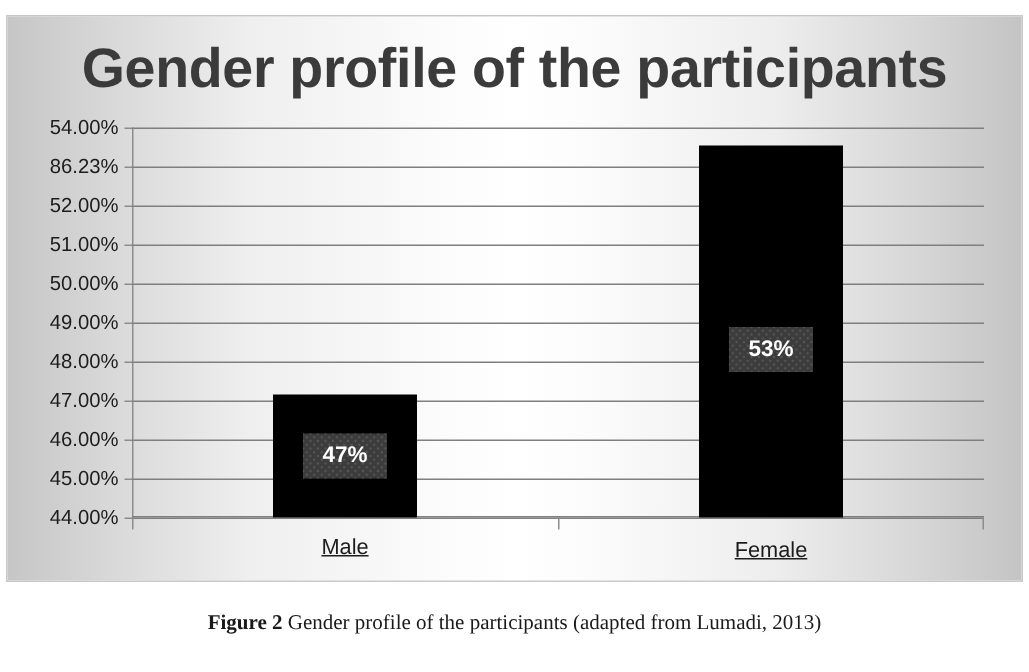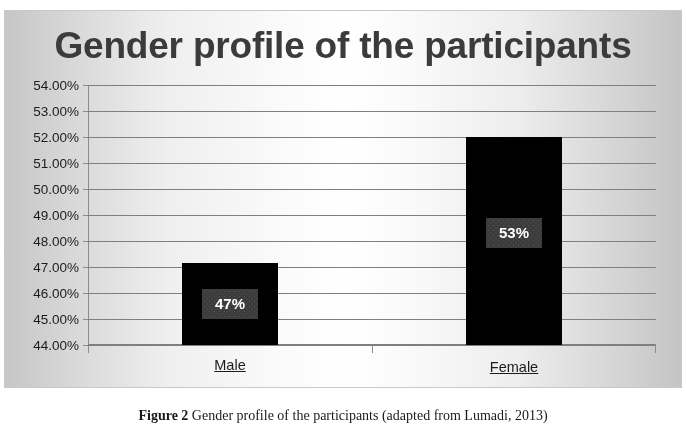--- a/index.html
+++ b/index.html
@@ -192,21 +192,21 @@
         <div class="gridline" style="top: 156px; background: rgb(127, 127, 127);"></div>
         <div class="gridline" style="top: 182px; background: rgb(127, 127, 127);"></div>
         <div class="gridline" style="top: 208px; background: rgb(127, 127, 127);"></div>
         <div class="gridline" style="top: 234px; background: rgb(127, 127, 127);"></div>
         <div class="gridline" style="top: 260px; background: rgb(127, 127, 127);"></div>
       </div>
     <div id="y-axis-labels">
         <div class="y-tick" style="top: 0px;"></div>
         <div class="y-label" style="top: 0px;">54.00%</div>
         <div class="y-tick" style="top: 26px;"></div>
-        <div class="y-label" style="top: 26px;">53.00%</div>
+        <div class="y-label" style="top: 26px;">86.23%</div>
         <div class="y-tick" style="top: 52px;"></div>
         <div class="y-label" style="top: 52px;">52.00%</div>
         <div class="y-tick" style="top: 78px;"></div>
         <div class="y-label" style="top: 78px;">51.00%</div>
         <div class="y-tick" style="top: 104px;"></div>
         <div class="y-label" style="top: 104px;">50.00%</div>
         <div class="y-tick" style="top: 130px;"></div>
         <div class="y-label" style="top: 130px;">49.00%</div>
         <div class="y-tick" style="top: 156px;"></div>
         <div class="y-label" style="top: 156px;">48.00%</div>
@@ -216,21 +216,21 @@
         <div class="y-label" style="top: 208px;">46.00%</div>
         <div class="y-tick" style="top: 234px;"></div>
         <div class="y-label" style="top: 234px;">45.00%</div>
         <div class="y-tick" style="top: 260px;"></div>
         <div class="y-label" style="top: 260px;">44.00%</div>
       </div>
     <div id="bars">
         <div class="bar" style="left: 94px; width: 96px; height: 81.9px; background: rgb(0, 0, 0);">
           <div class="bar-label" style="bottom: 40.95px;">47%</div>
         </div>
-        <div class="bar" style="left: 378px; width: 96px; height: 208px; background: rgb(0, 0, 0);">
+        <div class="bar" style="left: 378px; width: 96px; height: 248px; background: rgb(0, 0, 0);">
           <div class="bar-label" style="bottom: 112.45px;">53%</div>
         </div>
       </div>
     <div id="x-axis-labels">
         <div class="x-label" style="left: 142px;">Male</div>
         <div class="x-label" style="left: 426px; margin-top: 14px;">Female</div>
         <div class="x-divider" style="left: 284px;"></div>
         <div class="x-divider" style="left: 0px;"></div>
         <div class="x-divider" style="left: 567px;"></div>
       </div>

